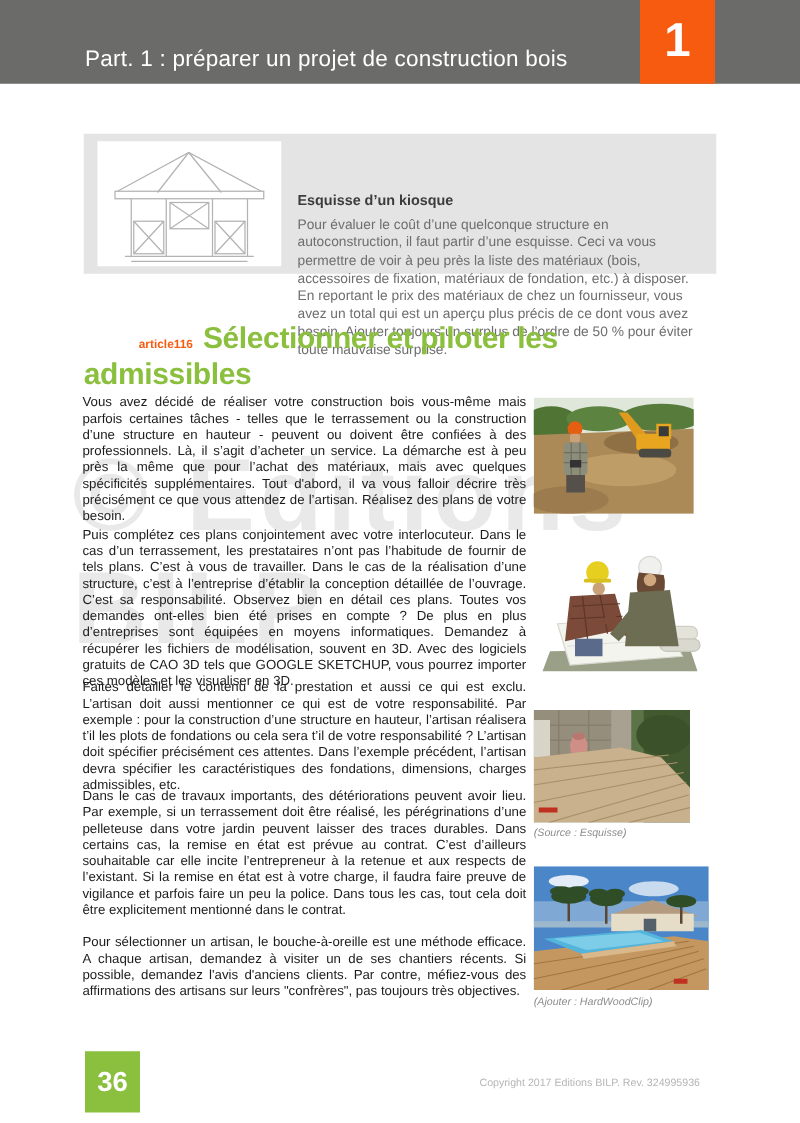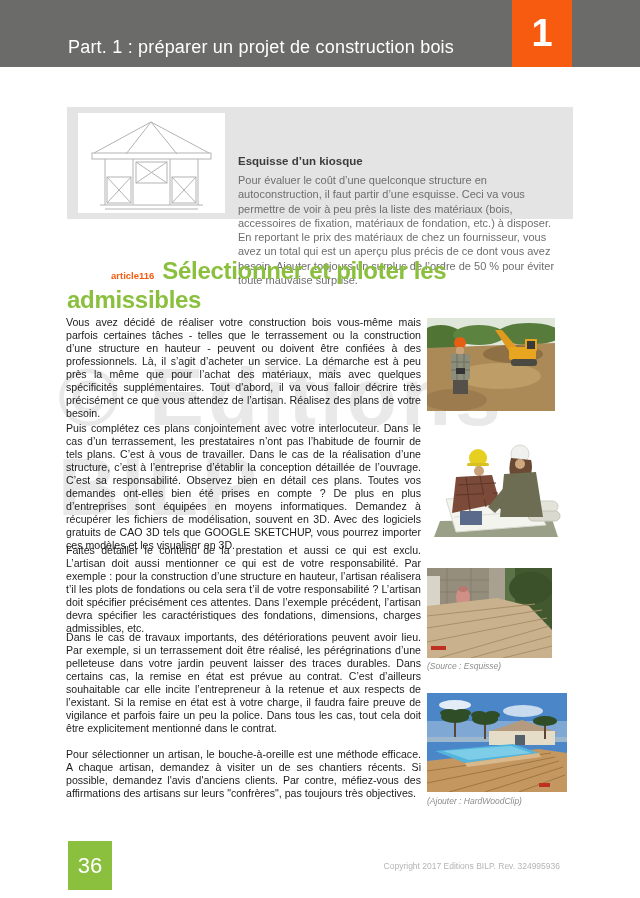--- a/index.html
+++ b/index.html
@@ -45,21 +45,21 @@
   .fig1{left:427px;top:318px;width:128px;height:93px;}
   .fig2{left:426px;top:433px;width:138px;height:110px;}
   .fig3{left:427px;top:568px;width:125px;height:90px;}
   .fig4{left:427px;top:693px;width:140px;height:99px;}
   .figure svg{display:block;width:100%;height:100%;}
   .caption{position:absolute;left:427px;font-size:8.5px;font-style:italic;color:#8d8d8d;}
   .cap3{top:661px}.cap4{top:796px}
 
   
   .page-num-box{position:absolute;left:68px;top:841px;width:44px;height:49px;background:#8bbf3e;
-    display:flex;align-items:center;justify-content:center;color:#fff;font-size:22px;}
+    display:flex;align-items:center;justify-content:center;color:#fff;font-size:22px;font-weight:bold;}
   .copyright{position:absolute;right:80px;top:861px;font-size:8.5px;color:#b5b5b5;}
 </style>
 </head>
 <body>
 
 <div class="page">
 
   <header class="topbar">
     <span class="topbar-title">Part. 1 : préparer un projet de construction bois</span>
     <div class="chapter-box">

